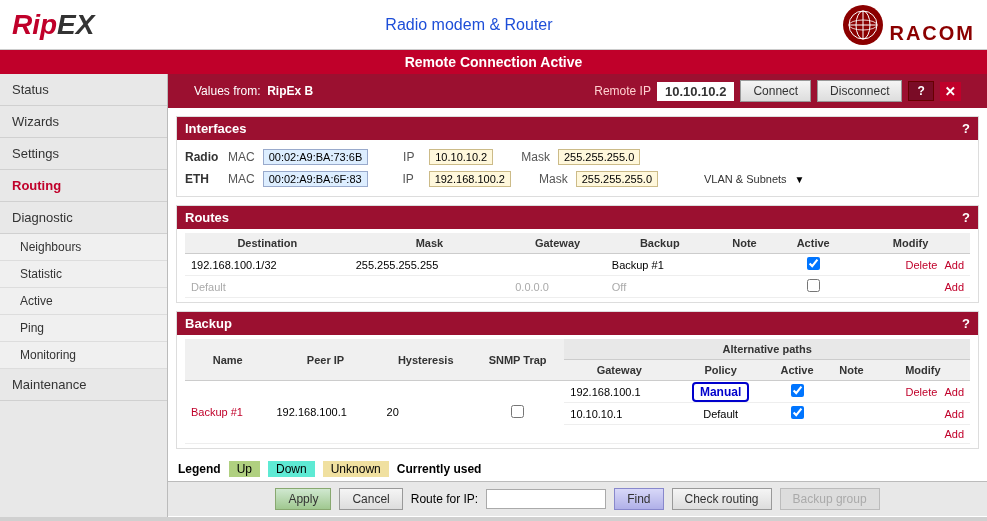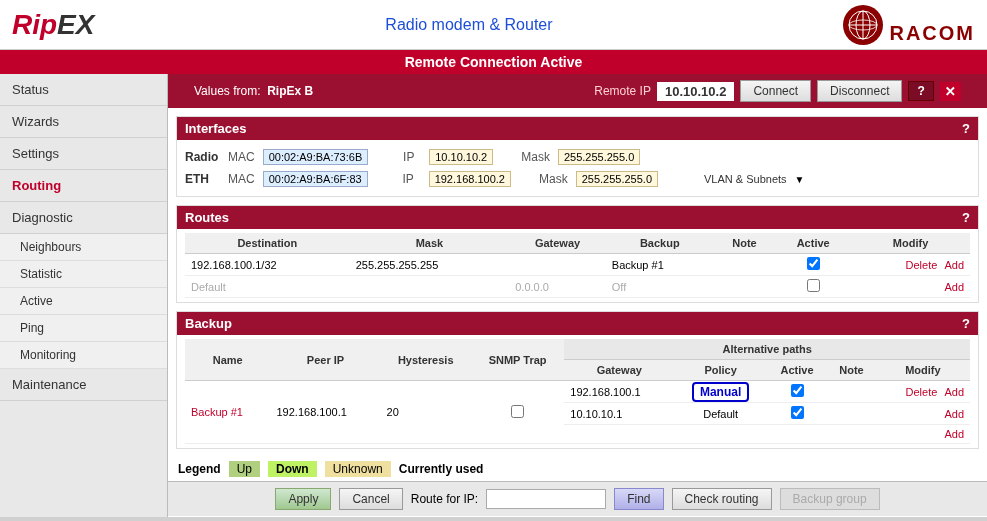--- a/index.html
+++ b/index.html
@@ -59,21 +59,21 @@
     
     .manual-badge { border: 2px solid #0000cc; border-radius: 4px; padding: 1px 6px; color: #0000cc; font-size: 12px; font-weight: bold; }
 
     
     .bottom-bar { background: #e8e8e8; border-top: 1px solid #bbb; padding: 6px 12px; display: flex; align-items: center; gap: 8px; justify-content: center; }
     .bottom-bar input[type=text] { border: 1px solid #aaa; padding: 2px 6px; font-size: 12px; width: 120px; }
 
     
     .legend-row { display: flex; align-items: center; gap: 8px; padding: 4px 10px; font-size: 12px; }
     .leg-up { background: #b0d080; padding: 1px 8px; }
-    .leg-down { background: #bef264; padding: 1px 8px; font-weight: bold; }
+    .leg-down { background: #5eead4; padding: 1px 8px; }
     .leg-unknown { background: #f0e0a0; padding: 1px 8px; }
     .leg-used { font-weight: bold; }
 
     .section-help { color: #fff; font-weight: bold; cursor: pointer; }
 
     a { color: #c0002a; text-decoration: none; cursor: pointer; font-size: 11px; }
 
     .vlan-link { color: #333; font-size: 11px; cursor: pointer; }
 
     .default-row td { color: #aaa; }

